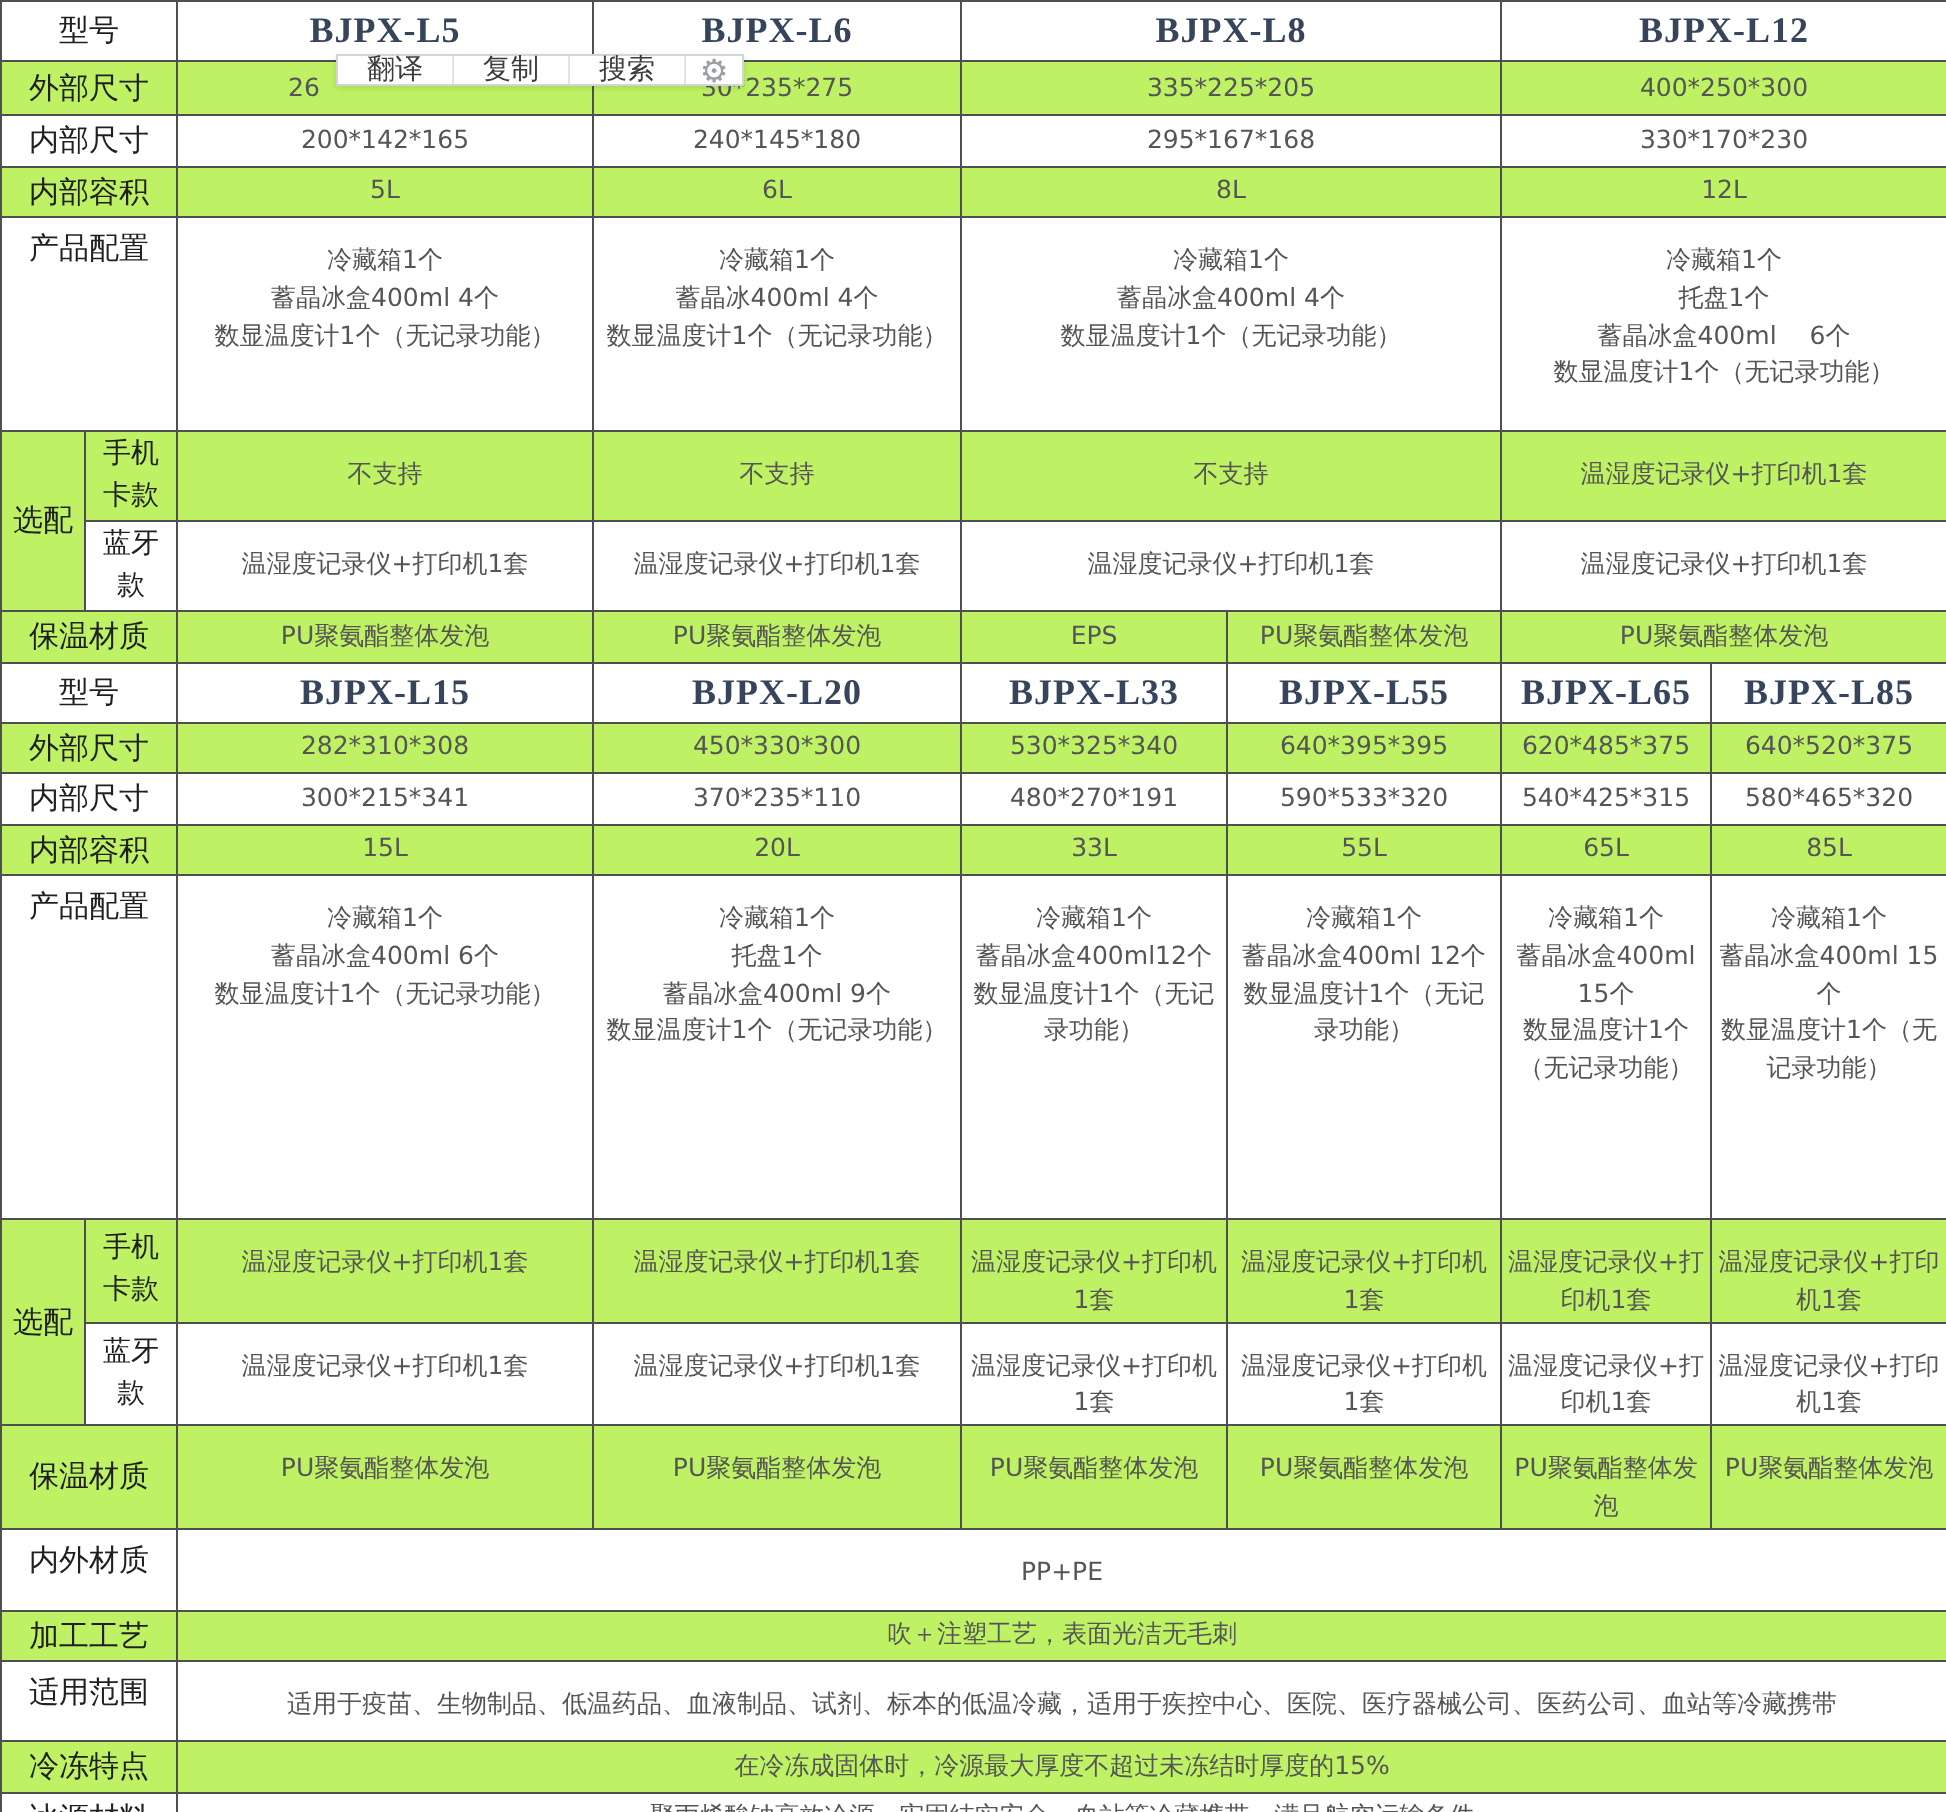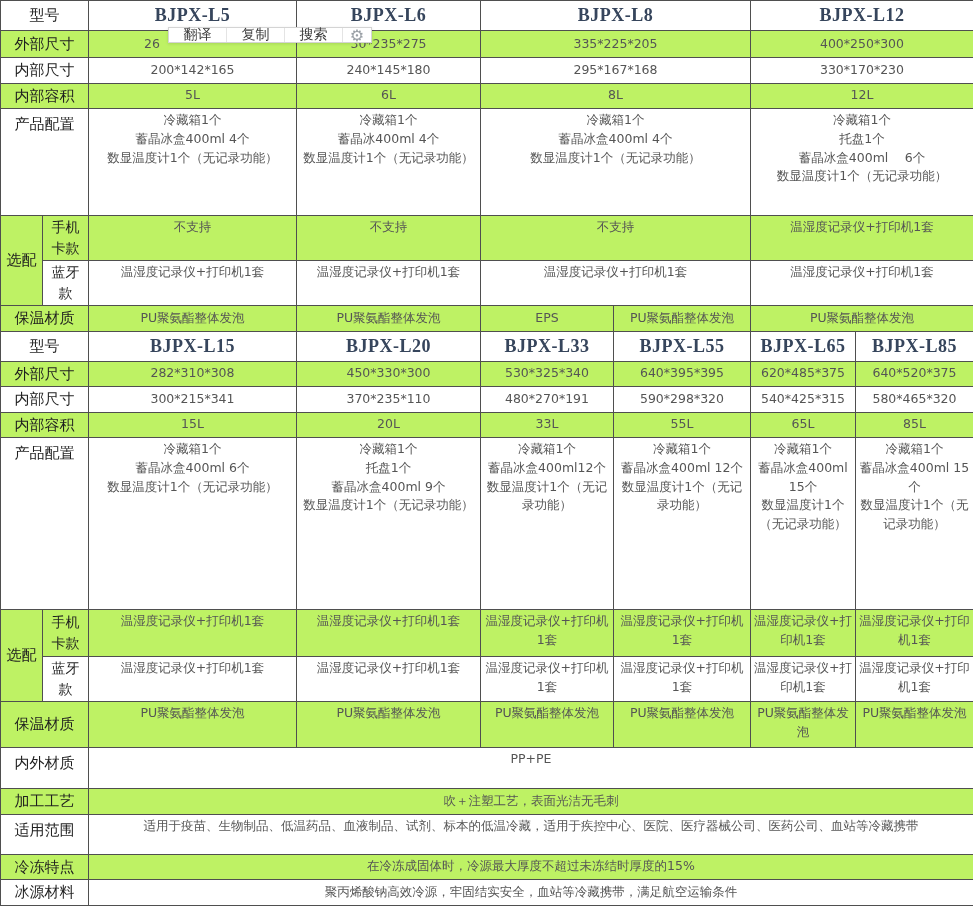--- a/index.html
+++ b/index.html
@@ -12,21 +12,21 @@
     border:1px solid #4f4f4f;padding:1px 3px;text-align:center;
     color:#555;font-size:12.5px;line-height:1.5;font-weight:normal;
     overflow:hidden;word-break:break-all;
   }
   th.rowlabel{color:#1f1f1f;font-weight:normal;font-size:15px;}
   th.model{
     font-family:"Liberation Serif", serif;font-size:18px;
     color:#36455c;font-weight:bold;letter-spacing:.5px;margin-left:24px;
   }
   tr.stripe td, tr.stripe th{background:#bef264;}
-  td.pre{white-space:pre-line;vertical-align:top;padding-top:2px;}
+  td.pre{white-space:pre-line;vertical-align:top;padding-top:12px;}
   th.vtop{vertical-align:top;padding-top:4px;}
   td.frag-left{text-align:left;padding-left:55px;}
   
   .popup{
     position:absolute;left:158px;top:27px;height:16px;
     display:flex;align-items:stretch;background:#e5e5e5;
     border:1px solid #d4d4d4;box-shadow:0 1px 3px rgba(0,0,0,.12);
     box-sizing:border-box;z-index:5;margin-left:10px;
   }
   .popup-item{
@@ -139,21 +139,21 @@
     <td>530*325*340</td>
     <td>640*395*395</td>
     <td>620*485*375</td>
     <td>640*520*375</td>
   </tr>
   <tr style="height:20px">
     <th class="rowlabel" colspan="2">内部尺寸</th>
     <td>300*215*341</td>
     <td>370*235*110</td>
     <td>480*270*191</td>
-    <td>590*298*320</td>
+    <td>590*533*320</td>
     <td>540*425*315</td>
     <td>580*465*320</td>
   </tr>
   <tr class="stripe" style="height:16px">
     <th class="rowlabel" colspan="2">内部容积</th>
     <td>15L</td>
     <td>20L</td>
     <td>33L</td>
     <td>55L</td>
     <td>65L</td>

